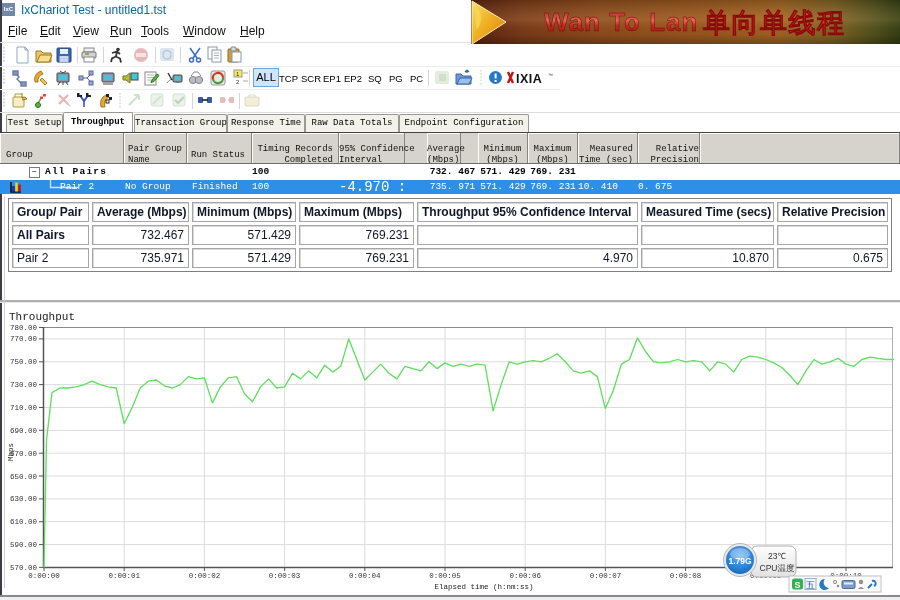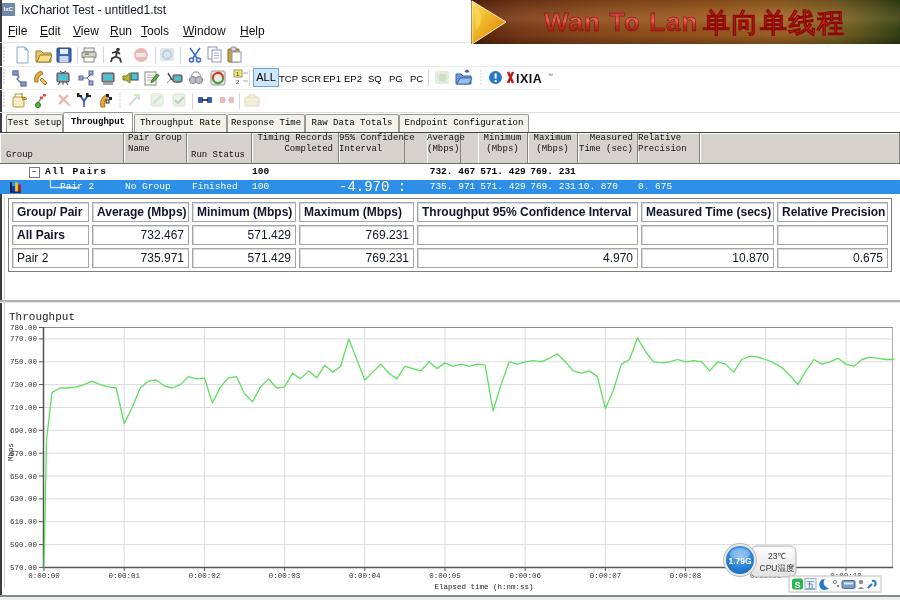--- a/index.html
+++ b/index.html
@@ -3,39 +3,39 @@
 <meta charset="utf-8">
 <style>
 html,body{margin:0;padding:0}
 body{width:900px;height:600px;position:relative;background:#fff;overflow:hidden;
   font-family:"Liberation Sans",sans-serif;}
 .abs{position:absolute}
 
 #leftedge{left:0;top:0;width:2px;height:600px;background:#3c3c44}
 #titleicon{left:2px;top:3px;width:13px;height:13px;background:#7189a8;color:#fff;
   font-size:6px;font-weight:bold;text-align:center;line-height:13px}
-#title{left:21px;top:3px;font-size:12px;color:#0f172a}
+#title{left:21px;top:3px;font-size:12px;color:#0369a1}
 .menu{top:24px;font-size:12px;color:#111}
 .menu u{text-decoration:underline}
 #menuline{left:0;top:42px;width:900px;height:1px;background:#e3e3e3}
 #allbtn{left:253px;top:68px;width:24px;height:17px;background:#cfe6fa;border:1px solid #66a8e0;
   font-size:11px;text-align:center;line-height:17px;color:#000}
 #toolline{left:0;top:112px;width:900px;height:1px;background:#dddddd}
 
 .tab{top:114px;height:17px;background:#f2f1ea;border:1px solid #9a9a94;border-bottom:none;
   font-size:9px;line-height:17px;text-align:center;color:#000;white-space:nowrap;
   font-family:"Liberation Mono",monospace;border-radius:2px 2px 0 0}
 #tabactive{top:112px;height:20px;background:#ffffff;font-weight:bold;line-height:19px}
 #tabline{left:0;top:132px;width:900px;height:1px;background:#444}
 
 #ghdr{left:0;top:133px;width:900px;height:31px;background:#d6d3cc}
 .hcell{position:absolute;top:0;height:31px;box-sizing:border-box;border-right:1px solid #85857f;
   border-bottom:1px solid #8f8f89;box-shadow:inset 1px 1px 0 #fbfbf8;
   font-size:9px;font-family:"Liberation Mono",monospace;color:#111;line-height:11px;white-space:nowrap}
-.hc{padding-top:0}
+.hc{padding-top:11px}
 
 #row1{left:0;top:164px;width:900px;height:16px;background:#fff;color:#000;
   font-size:9.5px;font-weight:bold;font-family:"Liberation Mono",monospace;line-height:16px}
 #row2{left:0;top:180px;width:900px;height:14px;background:#2e8fe9;color:#fff;
   font-size:9.5px;font-family:"Liberation Mono",monospace;line-height:14px}
 .cellr{position:absolute;top:0;text-align:left}
 .cellc{position:absolute;top:0;text-align:center}
 
 #lt{left:8px;top:198px;border:1px solid #7f7f7f;background:#fff}
 #lt table{border-collapse:separate;border-spacing:3px;font-size:12px;color:#0f172a;table-layout:fixed;width:882px}
@@ -336,41 +336,41 @@
   <rect width="429" height="44" fill="url(#bg2)"></rect>
   <path d="M1 1 L35 22 L1 44 Z" fill="url(#tri)" stroke="#f8ecb0" stroke-width="1"></path>
   <path d="M4 8 q6 2 6 10 q0 8 -5 12 z" fill="#f8d858" opacity="0.7"></path>
   <text x="73" y="31" font-family="Liberation Sans" font-weight="bold" font-size="26" fill="url(#wtl)" stroke="#7a0a0a" stroke-width="0.5" letter-spacing="1">Wan To Lan</text>
   <text x="232" y="32" font-family="Liberation Sans" font-weight="bold" font-size="27" fill="#d92f20" stroke="#8a0a0a" stroke-width="0.5" letter-spacing="1.5">单向单线程</text>
  </svg>
 </div>
 
 <div class="abs tab" style="left:6px;width:55px">Test Setup</div>
 <div class="abs tab" id="tabactive" style="left:63px;width:68px">Throughput</div>
-<div class="abs tab" style="left:134px;width:91px">Throughput Rate</div>
+<div class="abs tab" style="left:134px;width:91px">Transaction Group</div>
 <div class="abs tab" style="left:227px;width:76px">Response Time</div>
 <div class="abs tab" style="left:305px;width:92px">Raw Data Totals</div>
 <div class="abs tab" style="left:399px;width:128px">Endpoint Configuration</div>
 <div id="tabline" class="abs"></div>
 
 <div id="ghdr" class="abs">
 <div class="hcell" style="left:0;width:124px">
       <span style="position:absolute;left:6px;top:17px">Group</span>
     </div>
 <div class="hcell hc" style="left:124px;width:63px;padding-left:4px">Pair Group<br>Name</div>
 <div class="hcell" style="left:187px;width:65px">
       <span style="position:absolute;left:4px;top:17px">Run Status</span>
     </div>
 <div class="hcell hc" style="left:252px;width:87px;text-align:right;padding-right:5px;box-sizing:border-box">Timing Records<br>Completed</div>
 <div class="hcell hc" style="left:339px;width:66px;text-align:left;padding-right:5px;box-sizing:border-box">95% Confidence<br>Interval</div>
 <div class="hcell hc" style="left:427px;width:34px;text-align:left">Average<br>(Mbps)</div>
 <div class="hcell hc" style="left:478px;width:50px;text-align:center">Minimum<br>(Mbps)</div>
 <div class="hcell hc" style="left:528px;width:50px;text-align:center">Maximum<br>(Mbps)</div>
 <div class="hcell hc" style="left:578px;width:60px;text-align:right;padding-right:4px;box-sizing:border-box">Measured<br>Time (sec)</div>
-<div class="hcell hc" style="left:638px;width:62px;text-align:left">Relative<br>Precision</div>
+<div class="hcell hc" style="left:638px;width:62px;text-align:right">Relative<br>Precision</div>
 <div class="hcell" style="left:700px;width:200px"></div>
 </div>
 <div class="abs" style="left:0;top:163px;width:900px;height:1px;background:#6e6e68"></div>
 <div class="abs" style="left:124px;top:164px;width:1px;height:4px;background:#9a9a94"></div>
 <div class="abs" style="left:187px;top:164px;width:1px;height:4px;background:#9a9a94"></div>
 <div class="abs" style="left:252px;top:164px;width:1px;height:4px;background:#9a9a94"></div>
 <div class="abs" style="left:339px;top:164px;width:1px;height:4px;background:#9a9a94"></div>
 <div class="abs" style="left:427px;top:164px;width:1px;height:4px;background:#9a9a94"></div>
 <div class="abs" style="left:478px;top:164px;width:1px;height:4px;background:#9a9a94"></div>
 <div class="abs" style="left:528px;top:164px;width:1px;height:4px;background:#9a9a94"></div>
@@ -398,21 +398,21 @@
   <path d="M50.5 0 L50.5 7.5 L78 7.5" stroke="#cfe2f5" stroke-width="1.3" fill="none"></path>
  </svg>
  <div class="cellr" style="left:60px;width:60px">Pair 2</div>
  <div class="abs" style="left:125px">No Group</div>
  <div class="abs" style="left:192px">Finished</div>
  <div class="cellr" style="left:252px;width:82px">100</div>
  <div class="cellr" style="left:339px;width:83px;font-size:14px;line-height:14px">-4.970 : +4.970</div>
  <div class="cellc" style="left:427px;width:51px">735. 971</div>
  <div class="cellc" style="left:478px;width:50px">571. 429</div>
  <div class="cellc" style="left:528px;width:50px">769. 231</div>
- <div class="cellr" style="left:578px;width:59px">10. 870</div>
+ <div class="cellr" style="left:578px;width:59px">10. 410</div>
  <div class="cellr" style="left:638px;width:60px">0. 675</div>
 </div>
 
 <div id="lt" class="abs">
 <table>
 <colgroup>
         <col style="width:77px">
         <col style="width:97px">
         <col style="width:104px">
         <col style="width:115px">

